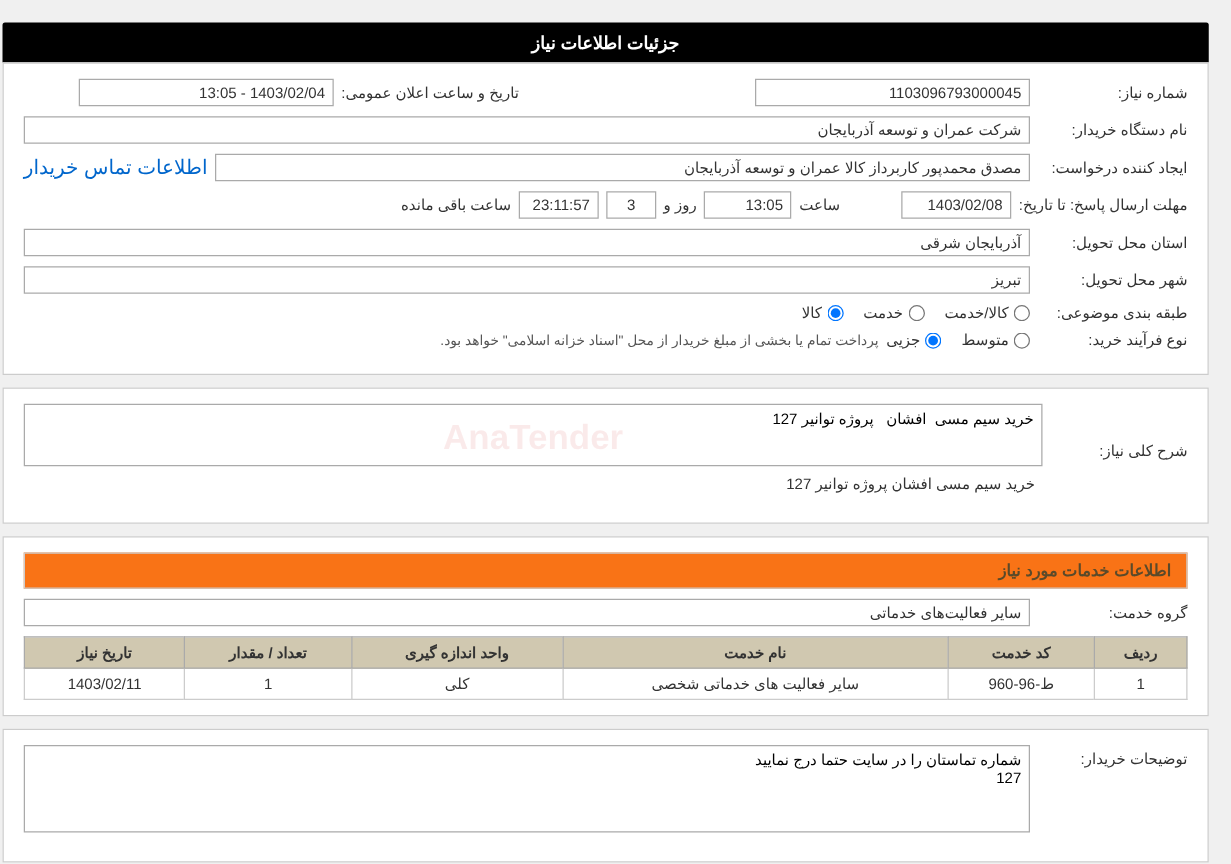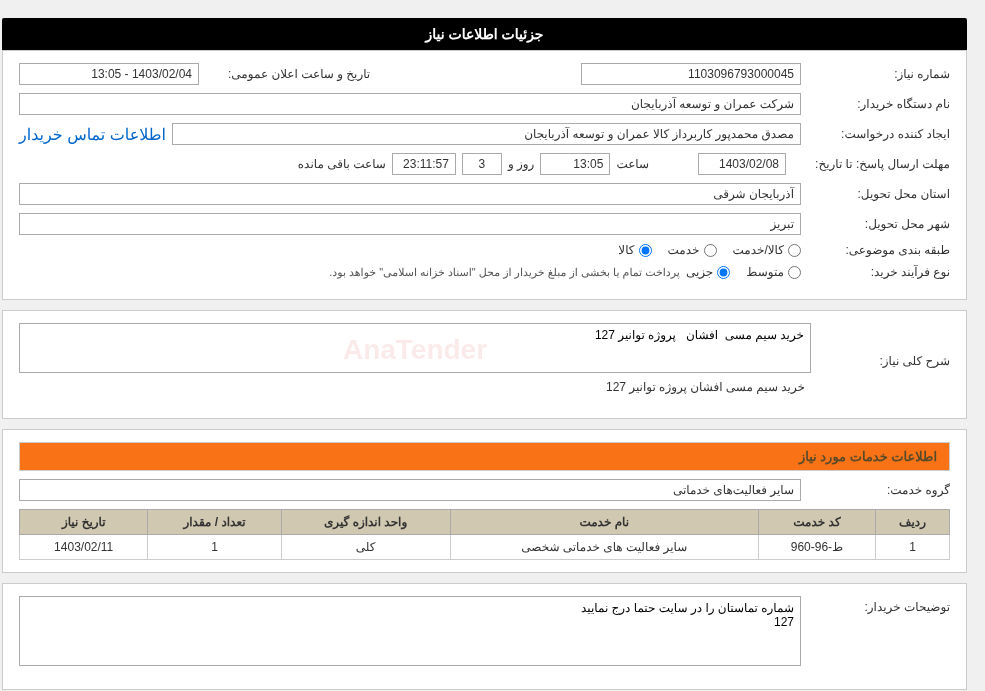--- a/index.html
+++ b/index.html
@@ -37,21 +37,20 @@
       align-items: center;
       margin-bottom: 8px;
       gap: 6px;
     }
     .label {
       color: #333;
       font-size: 12px;
       white-space: nowrap;
       min-width: 120px;
       text-align: right;
-      margin-left: 23px;
     }
     .input-box {
       border: 1px solid #aaa;
       background: white;
       padding: 3px 6px;
       font-size: 12px;
       font-family: Tahoma, Arial, sans-serif;
       direction: rtl;
       text-align: right;
     }
@@ -159,21 +158,21 @@
 
     <div class="header-bar">جزئیات اطلاعات نیاز</div>
 
     <div class="main-card">
 
       <div class="form-row">
         <span class="label">شماره نیاز:</span>
         <div class="input-box input-medium" style="width:220px;">1103096793000045</div>
         <span style="flex:1;"></span>
         <span class="label">تاریخ و ساعت اعلان عمومی:</span>
-        <div class="input-box" style="width:180px;">1403/02/04 - 13:05</div>
+        <div class="input-box" style="width:204px;margin-left:44px;">1403/02/04 - 13:05</div>
       </div>
 
       <div class="form-row">
         <span class="label">نام دستگاه خریدار:</span>
         <div class="input-box input-wide">شرکت عمران و توسعه آذربایجان</div>
       </div>
 
       <div class="form-row">
         <span class="label">ایجاد کننده درخواست:</span>
         <div class="input-box input-wide">مصدق محمدپور کاربرداز کالا عمران و توسعه آذربایجان</div>

